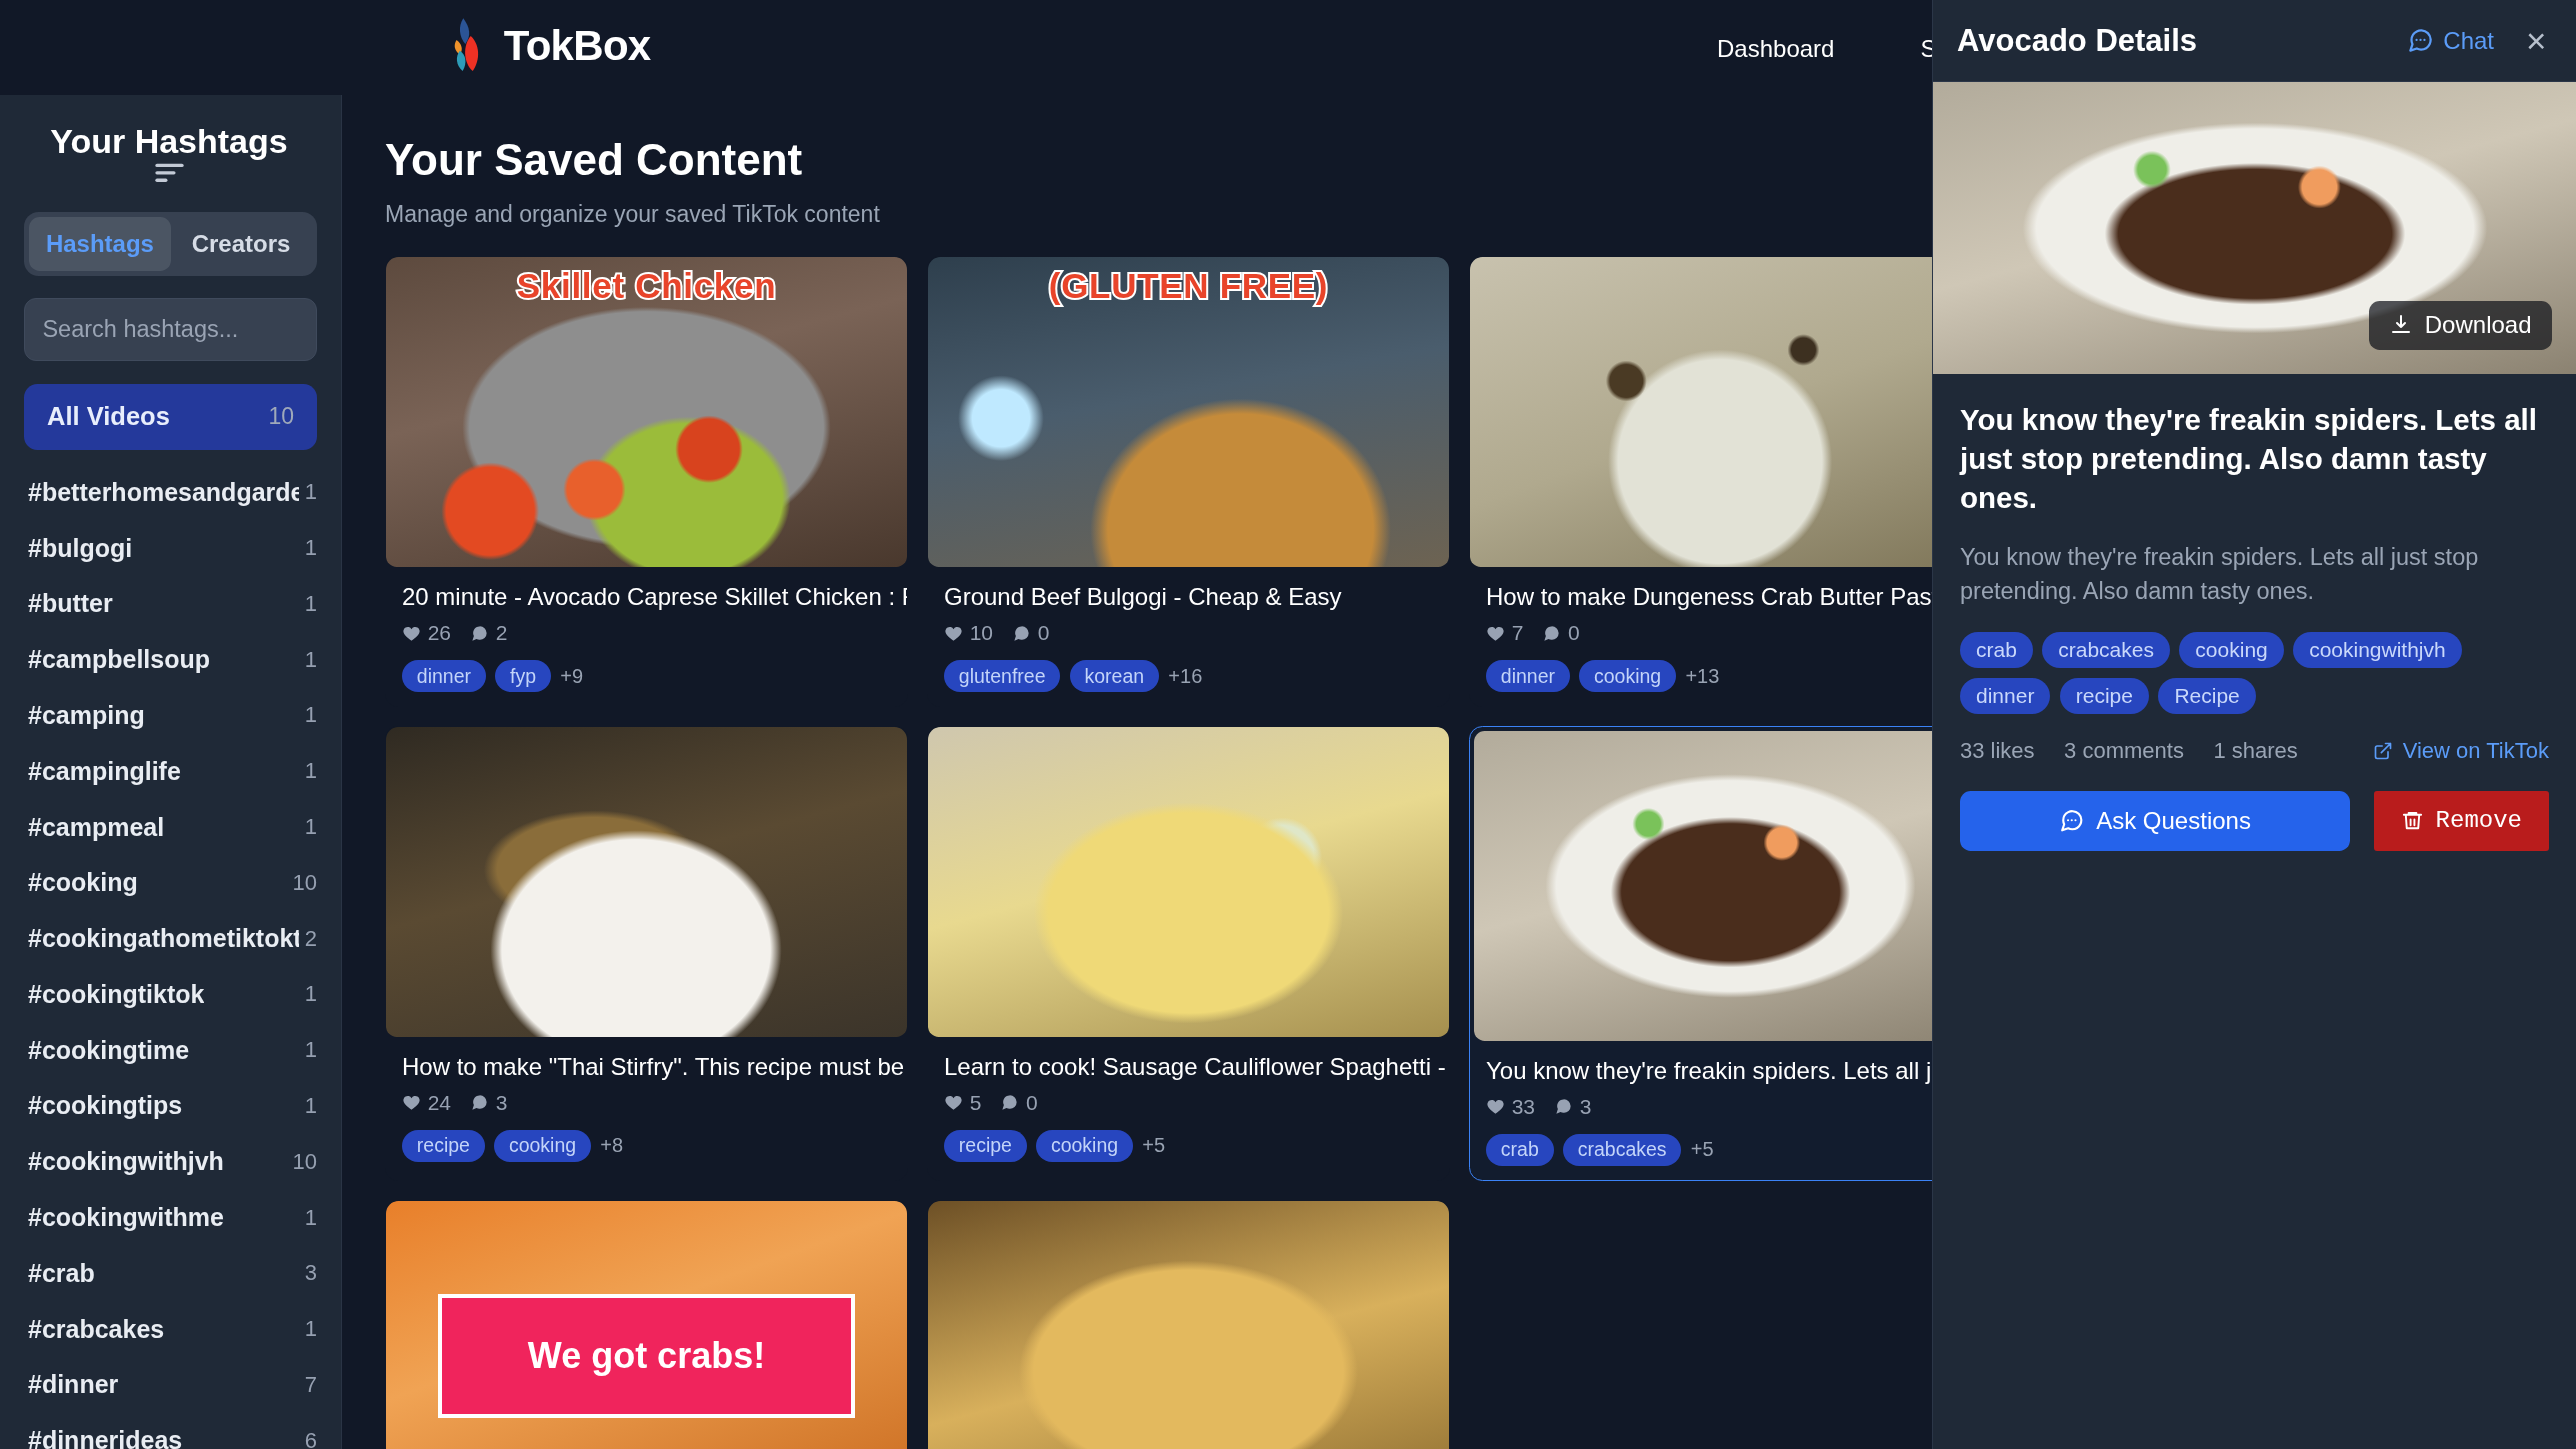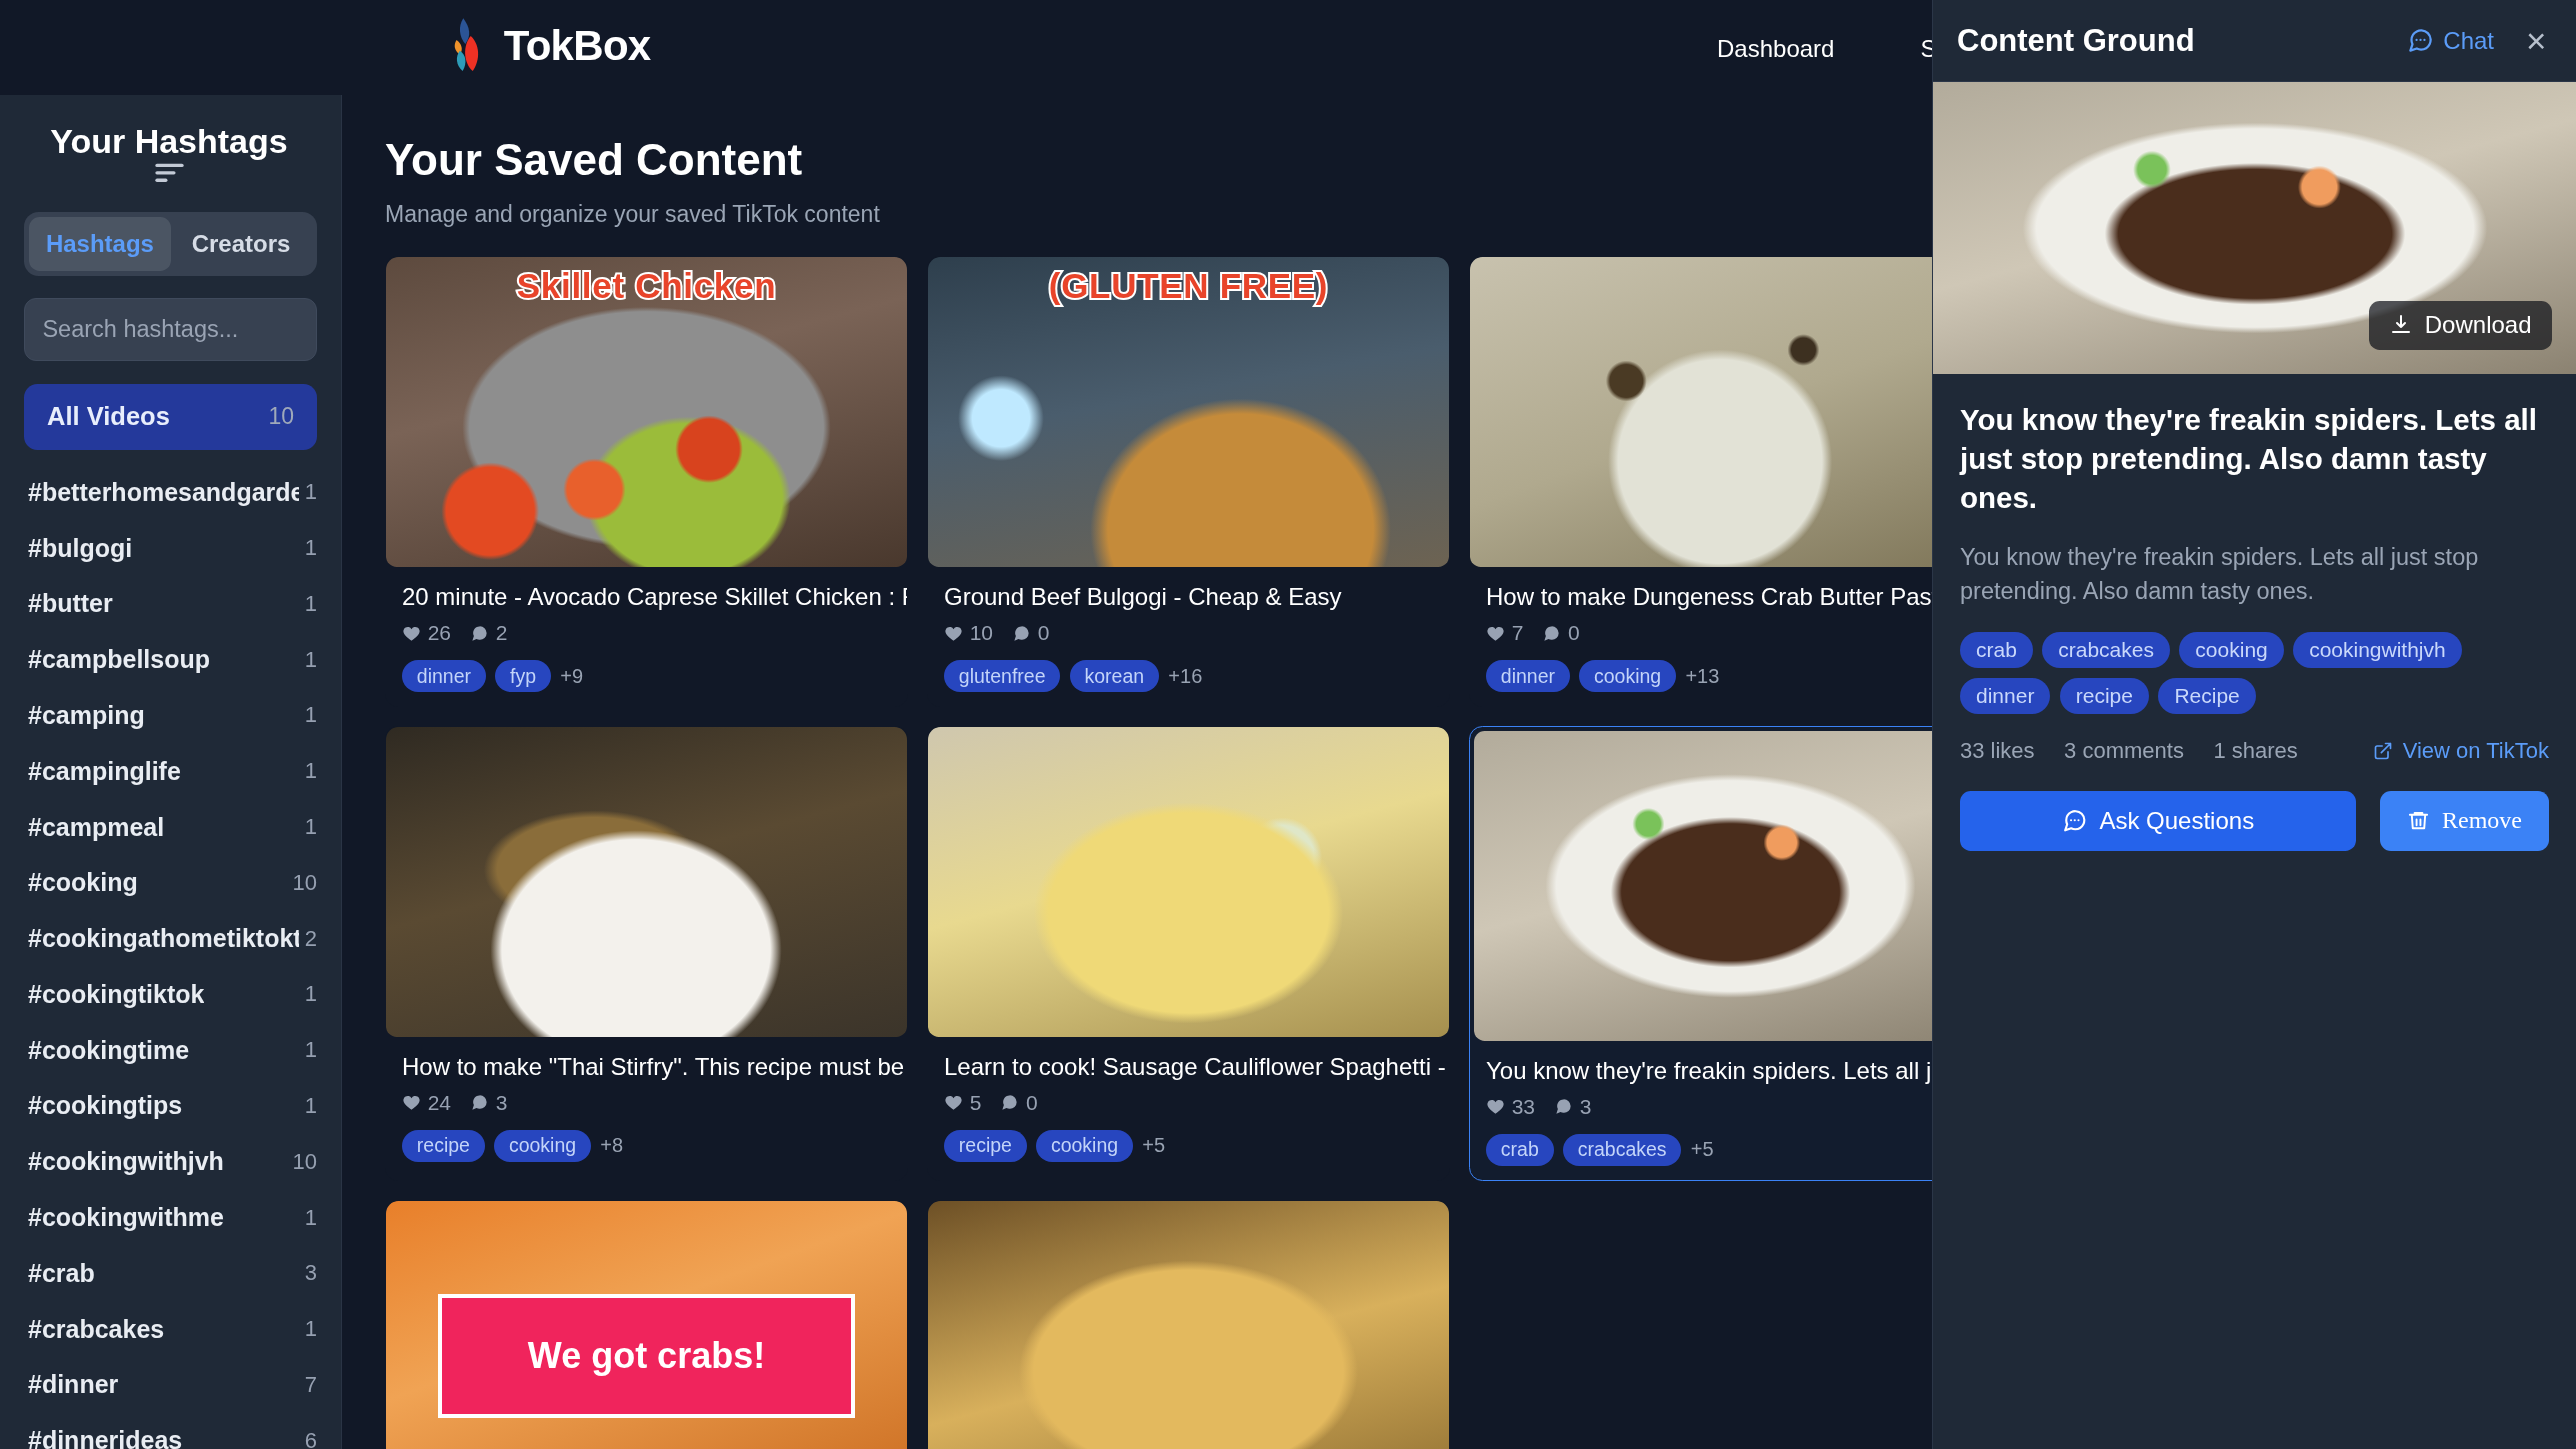--- a/index.html
+++ b/index.html
@@ -232,23 +232,23 @@
   .detail-buttons {
     margin-top: 27px; display: flex; gap: 24px;
   }
   .btn-ask {
     flex: 1; background: #2563eb; color: #ffffff;
     border: none; border-radius: 10.7px; height: 60px;
     font-size: 24px; font-family: inherit;
     display: flex; align-items: center; justify-content: center; gap: 12px;
   }
   .btn-remove {
-    background: #3b82f6; color: #ffffff;
-    border: none; border-radius: 11px; height: 60px;
-    font-size: 24px; font-family: Liberation Serif, serif;
+    background: #b91c1c; color: #ffffff;
+    border: none; border-radius: 3px; height: 60px;
+    font-size: 24px; font-family: Liberation Mono, monospace;
     padding: 0 27px;
     display: flex; align-items: center; justify-content: center; gap: 12px;
   }
 
   
   .img-chicken { background:
       radial-gradient(circle at 40% 75%, #e8602c 0 7%, transparent 8%),
       radial-gradient(circle at 62% 62%, #d8431e 0 8%, transparent 9%),
       radial-gradient(circle at 20% 82%, #e34a22 0 9%, transparent 10%),
       radial-gradient(ellipse at 58% 78%, #9bbc3a 0 22%, transparent 24%),
@@ -576,21 +576,21 @@
         </div>
       </div>
       <div class="card">
         <div class="thumb img-noodles"></div>
       </div>
     </div>
 </div>
 
 <div class="panel">
   <div class="panel-head">
-    <span class="panel-title">Content Ground</span>
+    <span class="panel-title">Avocado Details</span>
     <div class="panel-actions">
       <div class="chat-btn">
         <svg width="27" height="27" viewBox="0 0 24 24" fill="none">
           <path d="M21 11.5a8.38 8.38 0 0 1-.9 3.8 8.5 8.5 0 0 1-7.6 4.7 8.38 8.38 0 0 1-3.8-.9L3 21l1.9-5.7a8.38 8.38 0 0 1-.9-3.8 8.5 8.5 0 0 1 4.7-7.6 8.38 8.38 0 0 1 3.8-.9h.5a8.48 8.48 0 0 1 8 8v.5z" stroke="#5b9cf8" stroke-width="2" stroke-linecap="round" stroke-linejoin="round"></path>
           <circle cx="8.5" cy="11.5" r="1" fill="#5b9cf8"></circle>
           <circle cx="12" cy="11.5" r="1" fill="#5b9cf8"></circle>
           <circle cx="15.5" cy="11.5" r="1" fill="#5b9cf8"></circle>
         </svg>
         <span>Chat</span>
       </div>

